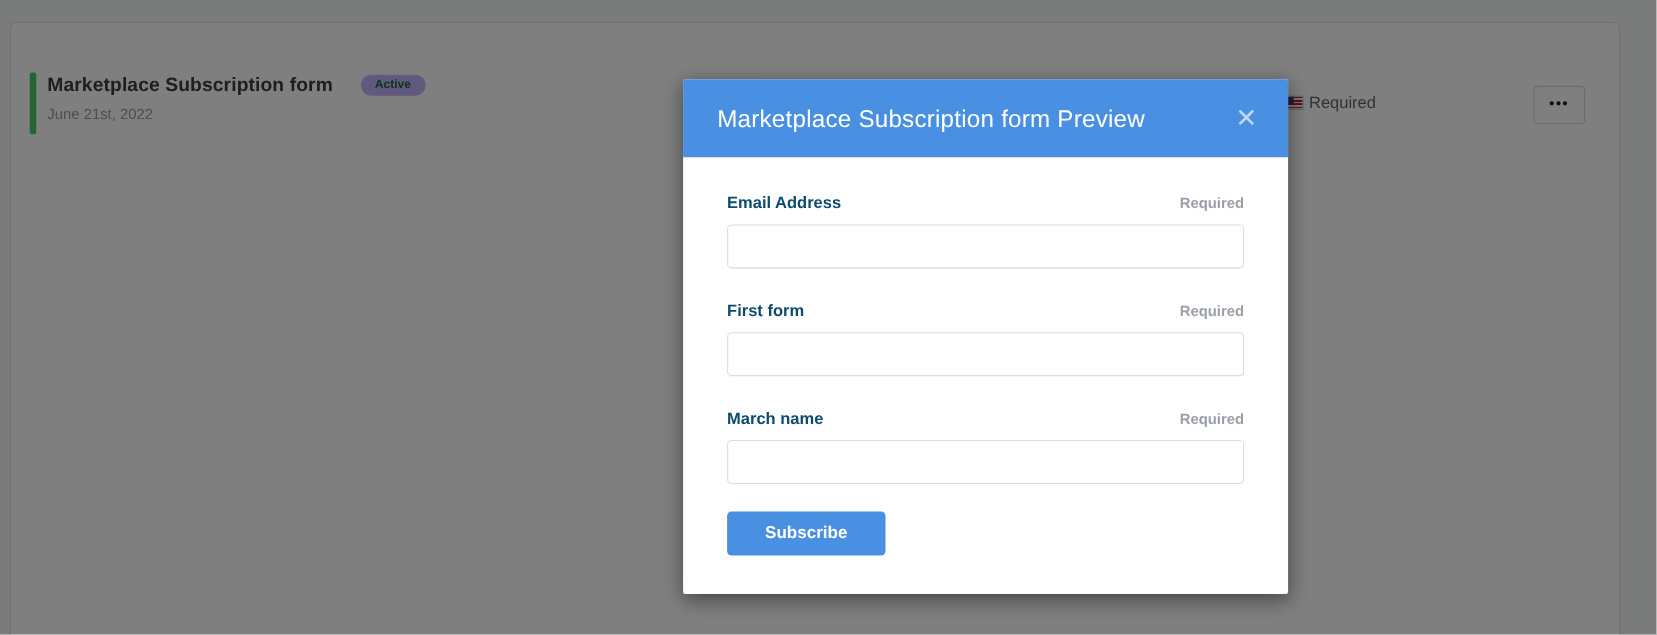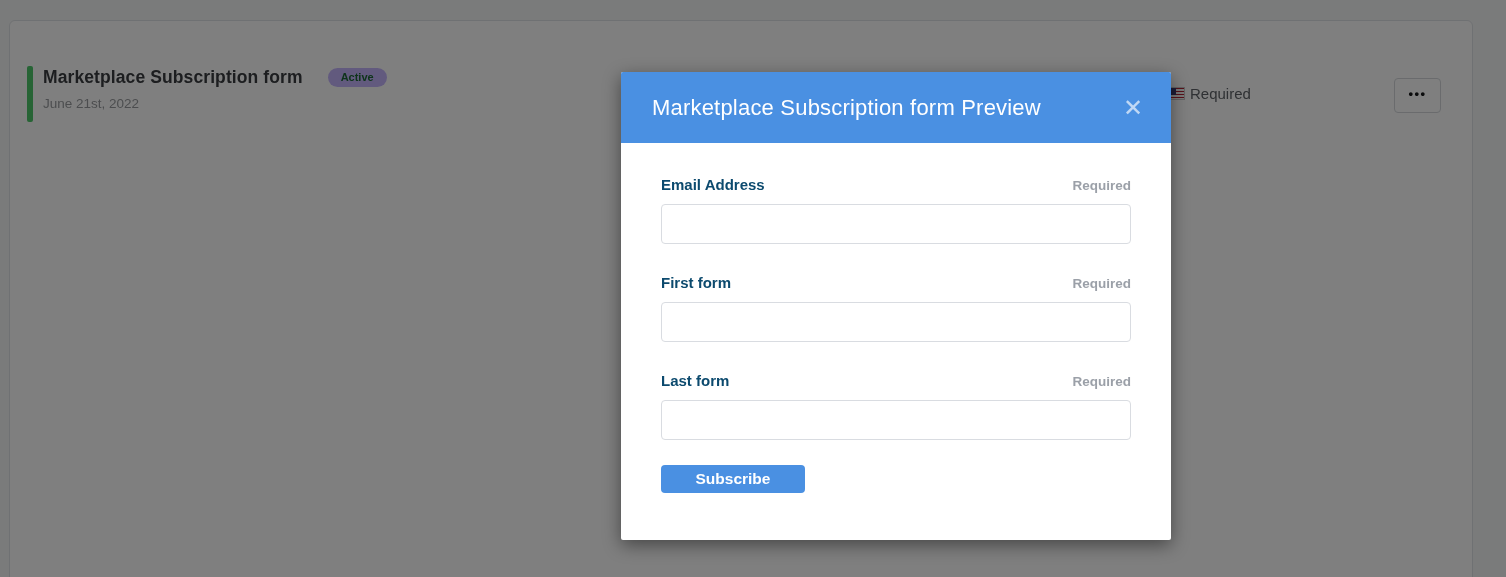--- a/index.html
+++ b/index.html
@@ -170,21 +170,21 @@
     border: 1px solid #d9dce1;
     border-radius: 4px;
     font-size: 15px;
     color: #3c4248;
     padding: 0 12px;
     outline: none;
     background: #ffffff;
   }
   .subscribe-btn {
     width: 144px;
-    height: 28px;
+    height: 40px;
     background: #4a90e2;
     border: none;
     border-radius: 4px;
     color: #ffffff;
     font-size: 15.5px;
     font-weight: 700;
     font-family: inherit;
     cursor: pointer;
   }
 </style>
@@ -229,21 +229,21 @@
     <div class="field">
       <div class="label-row">
         <span class="field-label">First form</span>
         <span class="required-note">Required</span>
       </div>
       <input type="text" class="text-input" value="" style="">
     </div>
 
     <div class="field">
       <div class="label-row">
-        <span class="field-label">Last form</span>
+        <span class="field-label">March name</span>
         <span class="required-note">Required</span>
       </div>
       <input type="text" class="text-input" value="" style="">
     </div>
 
     <button class="subscribe-btn">Subscribe</button>
   </div>
 </div>
 
 </body></html>

